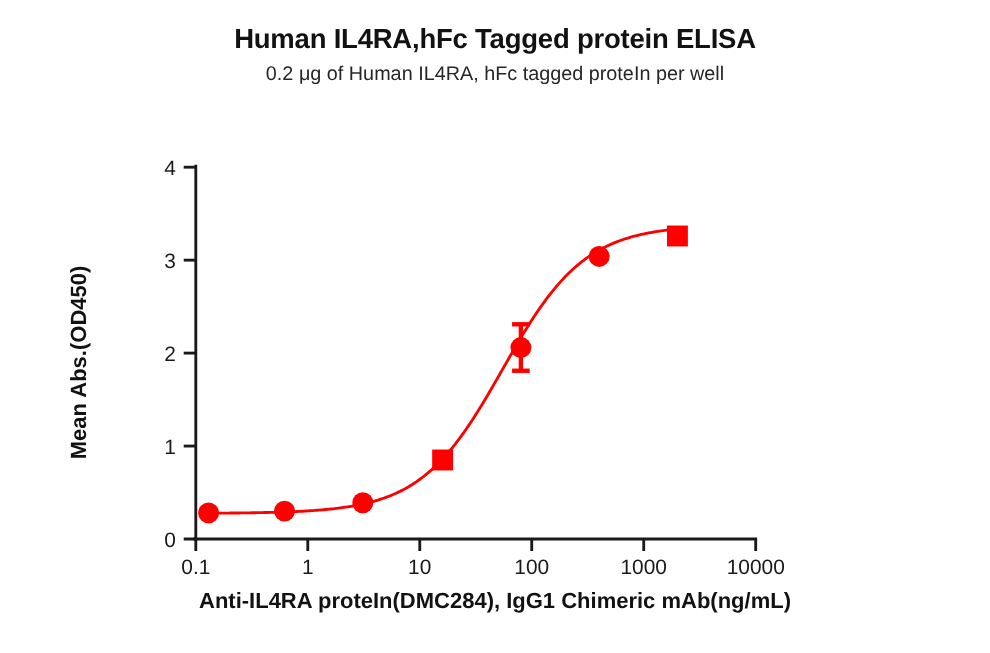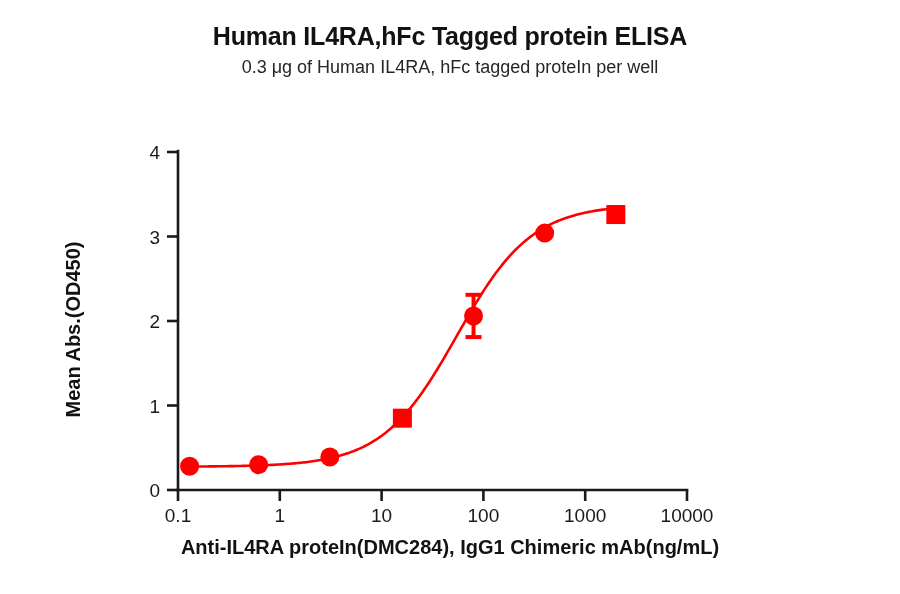--- a/index.html
+++ b/index.html
@@ -91,21 +91,21 @@
     fill: #1a1a1a;
   }
 </style>
 </head>
 <body>
 
 <div id="figure">
 
   <div class="title-block">
     <div class="chart-title">Human IL4RA,hFc Tagged protein ELISA</div>
-    <div class="chart-subtitle">0.3 μg of Human IL4RA, hFc tagged proteIn per well</div>
+    <div class="chart-subtitle">0.2 μg of Human IL4RA, hFc tagged proteIn per well</div>
   </div>
 
   <div id="plot-area">
     <svg id="plot-svg" width="900" height="594">
 
       <g id="axes-group">
         <line id="y-axis-spine" stroke="#1a1a1a" stroke-width="2.6" stroke-linecap="square" x1="178" y1="151" x2="178" y2="490"></line>
         <line id="x-axis-spine" stroke="#1a1a1a" stroke-width="2.6" stroke-linecap="square" x1="177" y1="490" x2="687" y2="490"></line>
       </g>
 

